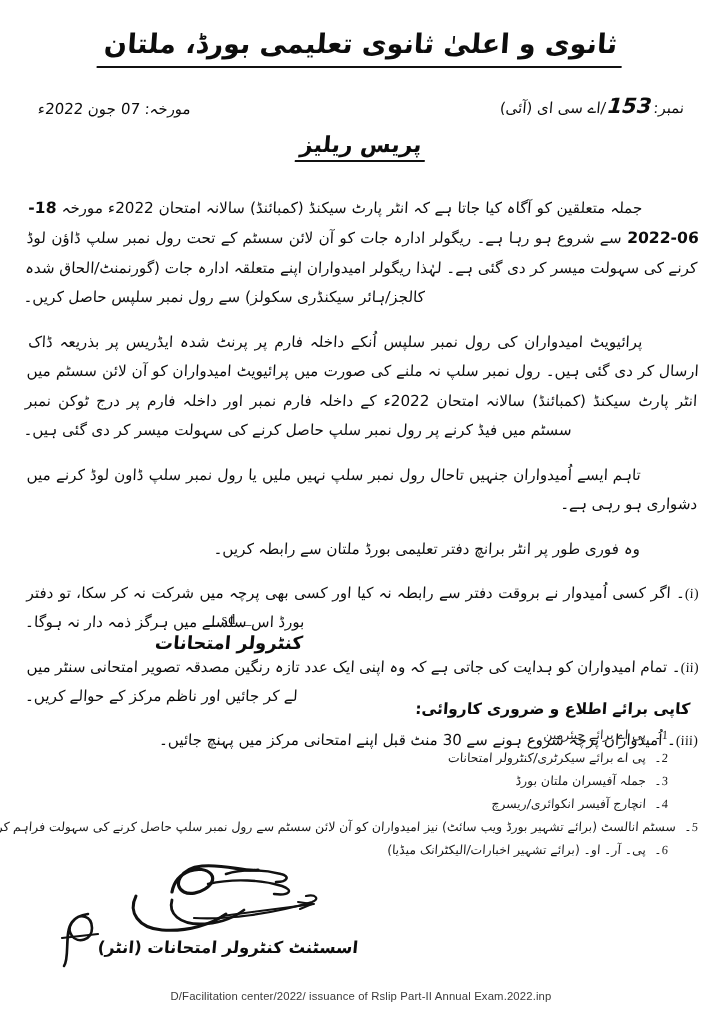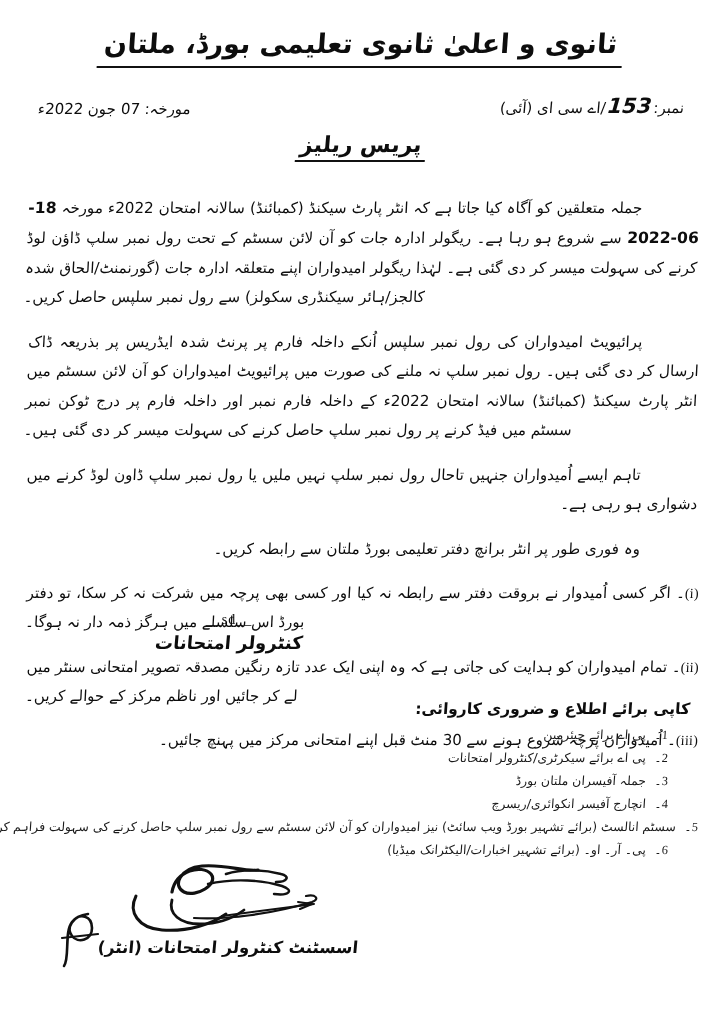--- a/index.html
+++ b/index.html
@@ -318,14 +318,15 @@
     </svg>
     <svg width="46" height="62" viewBox="0 0 46 62" style="position:absolute;top:52px;left:0;">
       <g fill="none" stroke="#111" stroke-linecap="round">
         <path d="M30 4 C14 6, 8 18, 14 26 C20 34, 34 30, 34 18 C34 6, 22 2, 14 12 C6 22, 12 48, 6 56" stroke-width="2.6"></path>
         <path d="M4 28 L40 24" stroke-width="2.2"></path>
       </g>
     </svg>
   </div>
   <div class="sig-two-role nastaliq">اسسٹنٹ کنٹرولر امتحانات (انٹر)</div>
 
+  <div class="footer">D/Facilitation center/2022/ issuance of Rslip Part-II Annual Exam.2022.inp</div>
 
 </div>
 
 </body></html>

